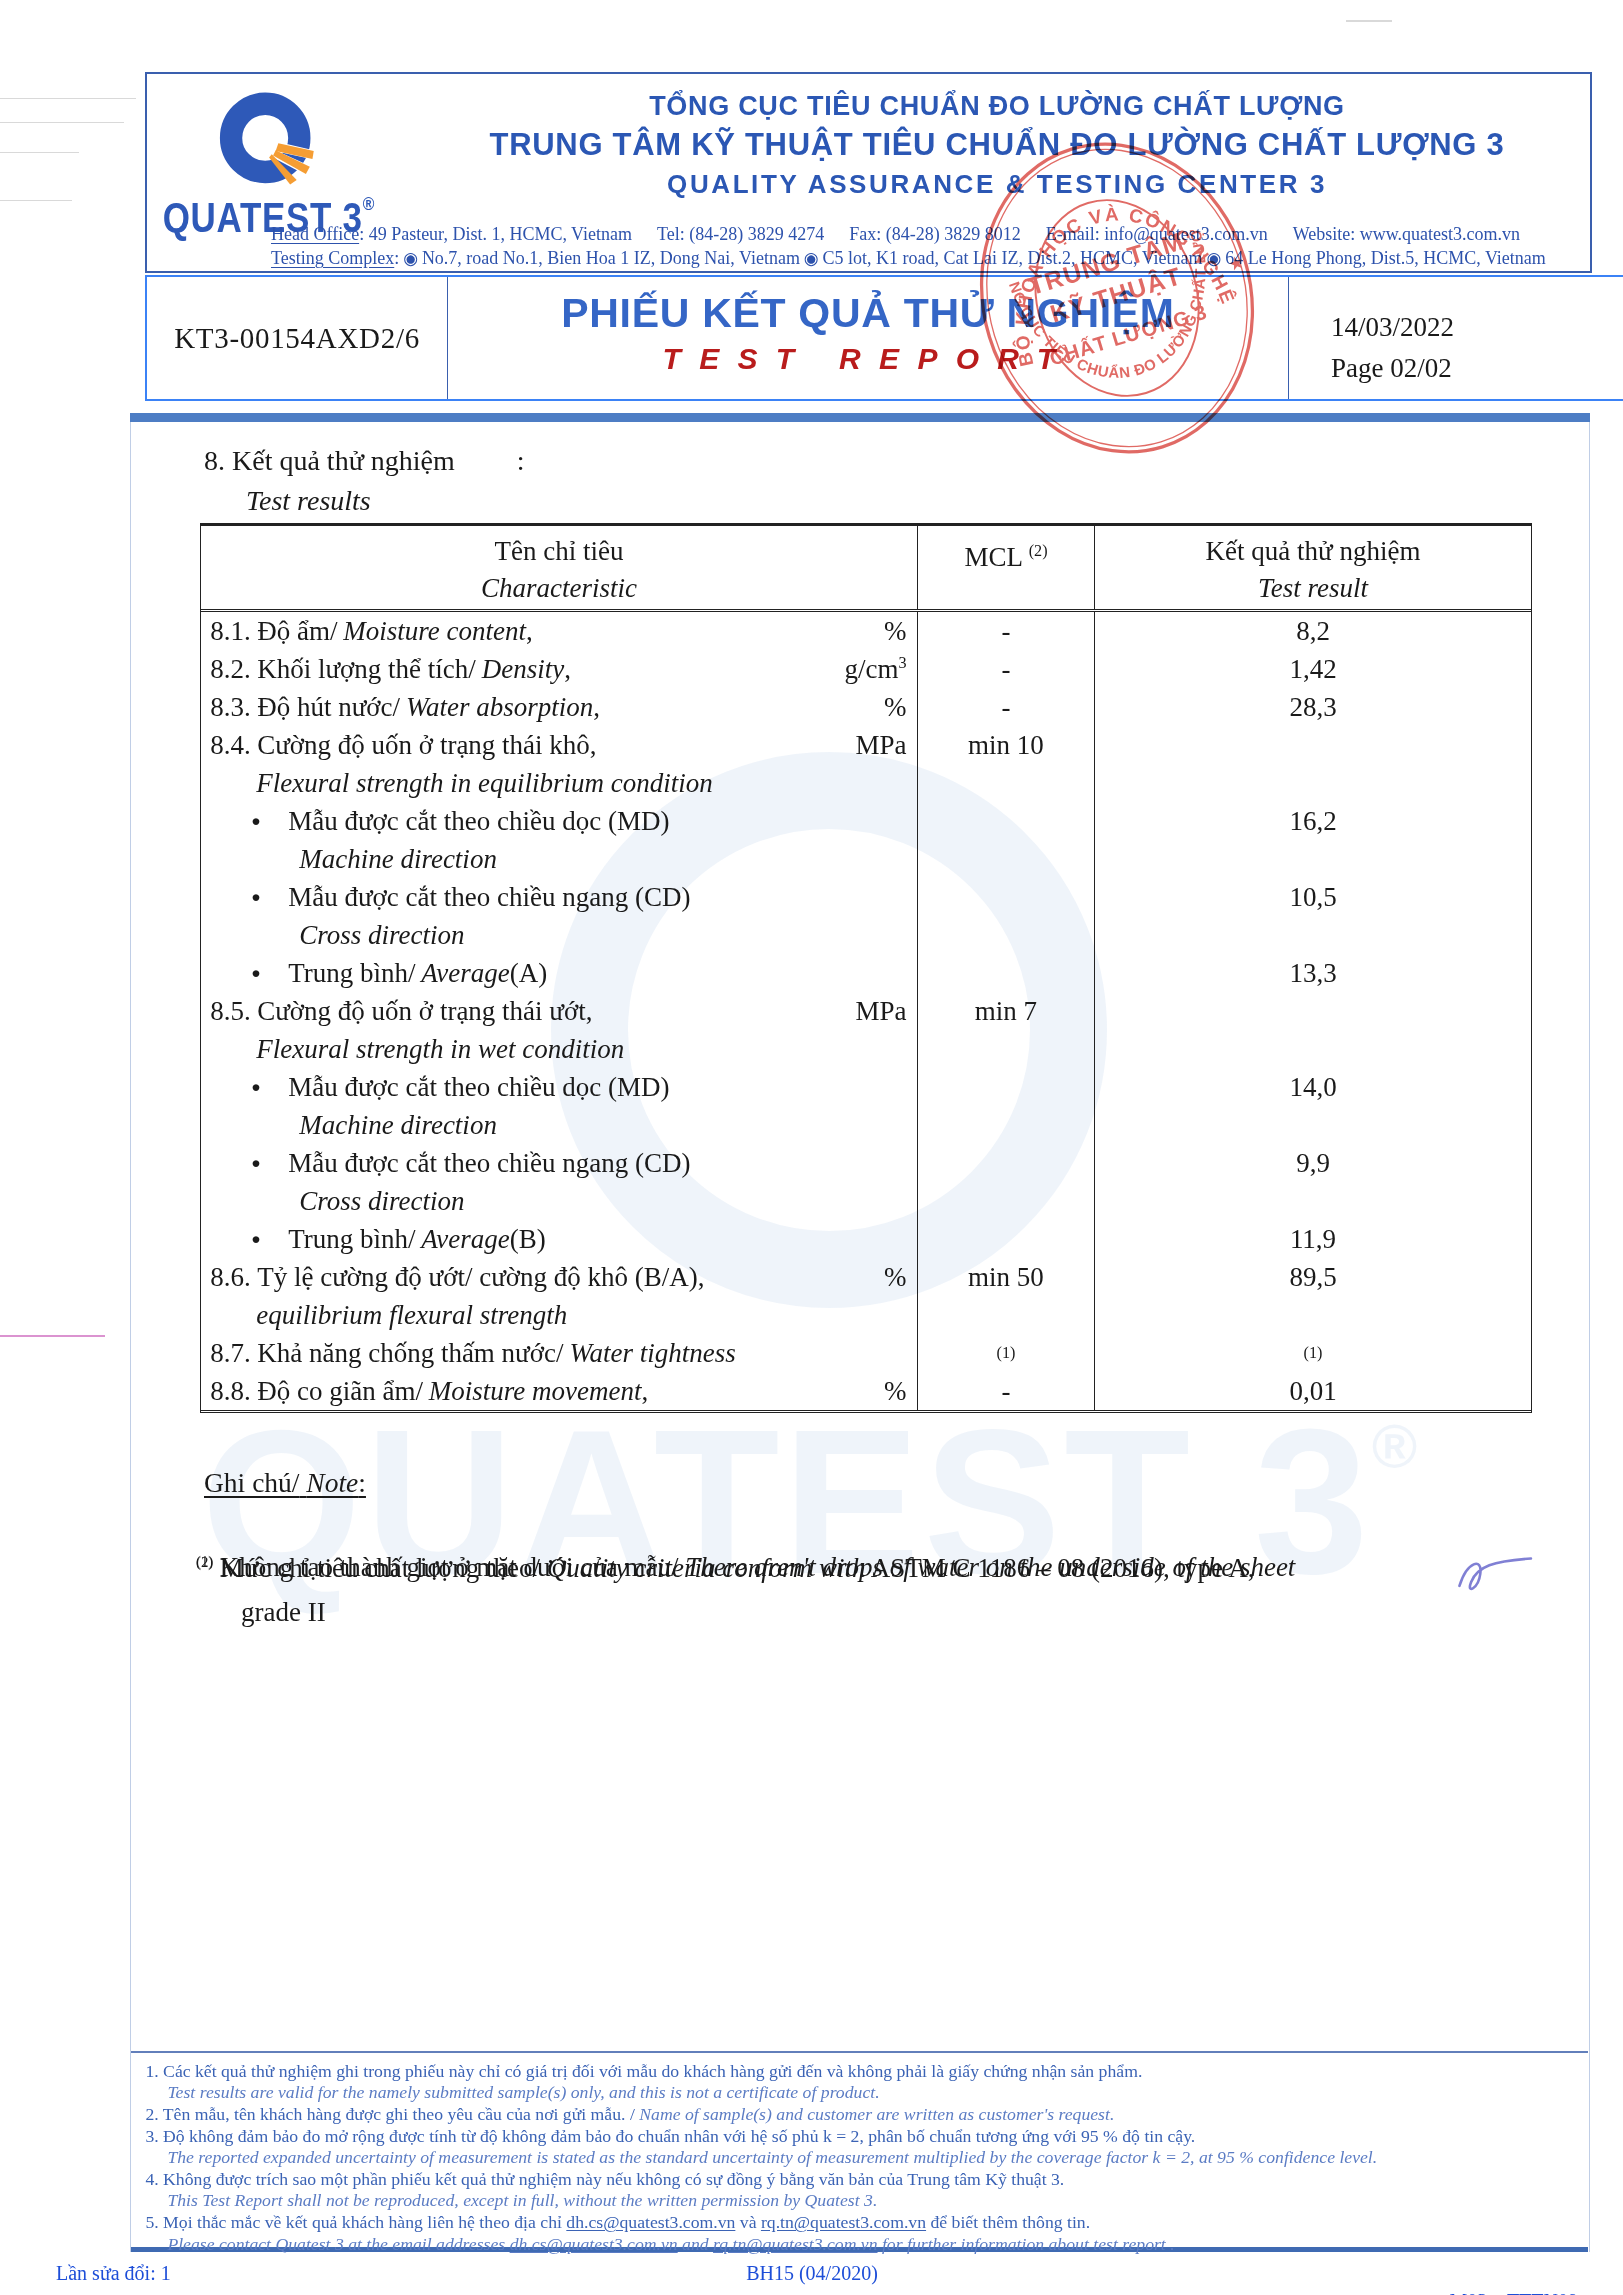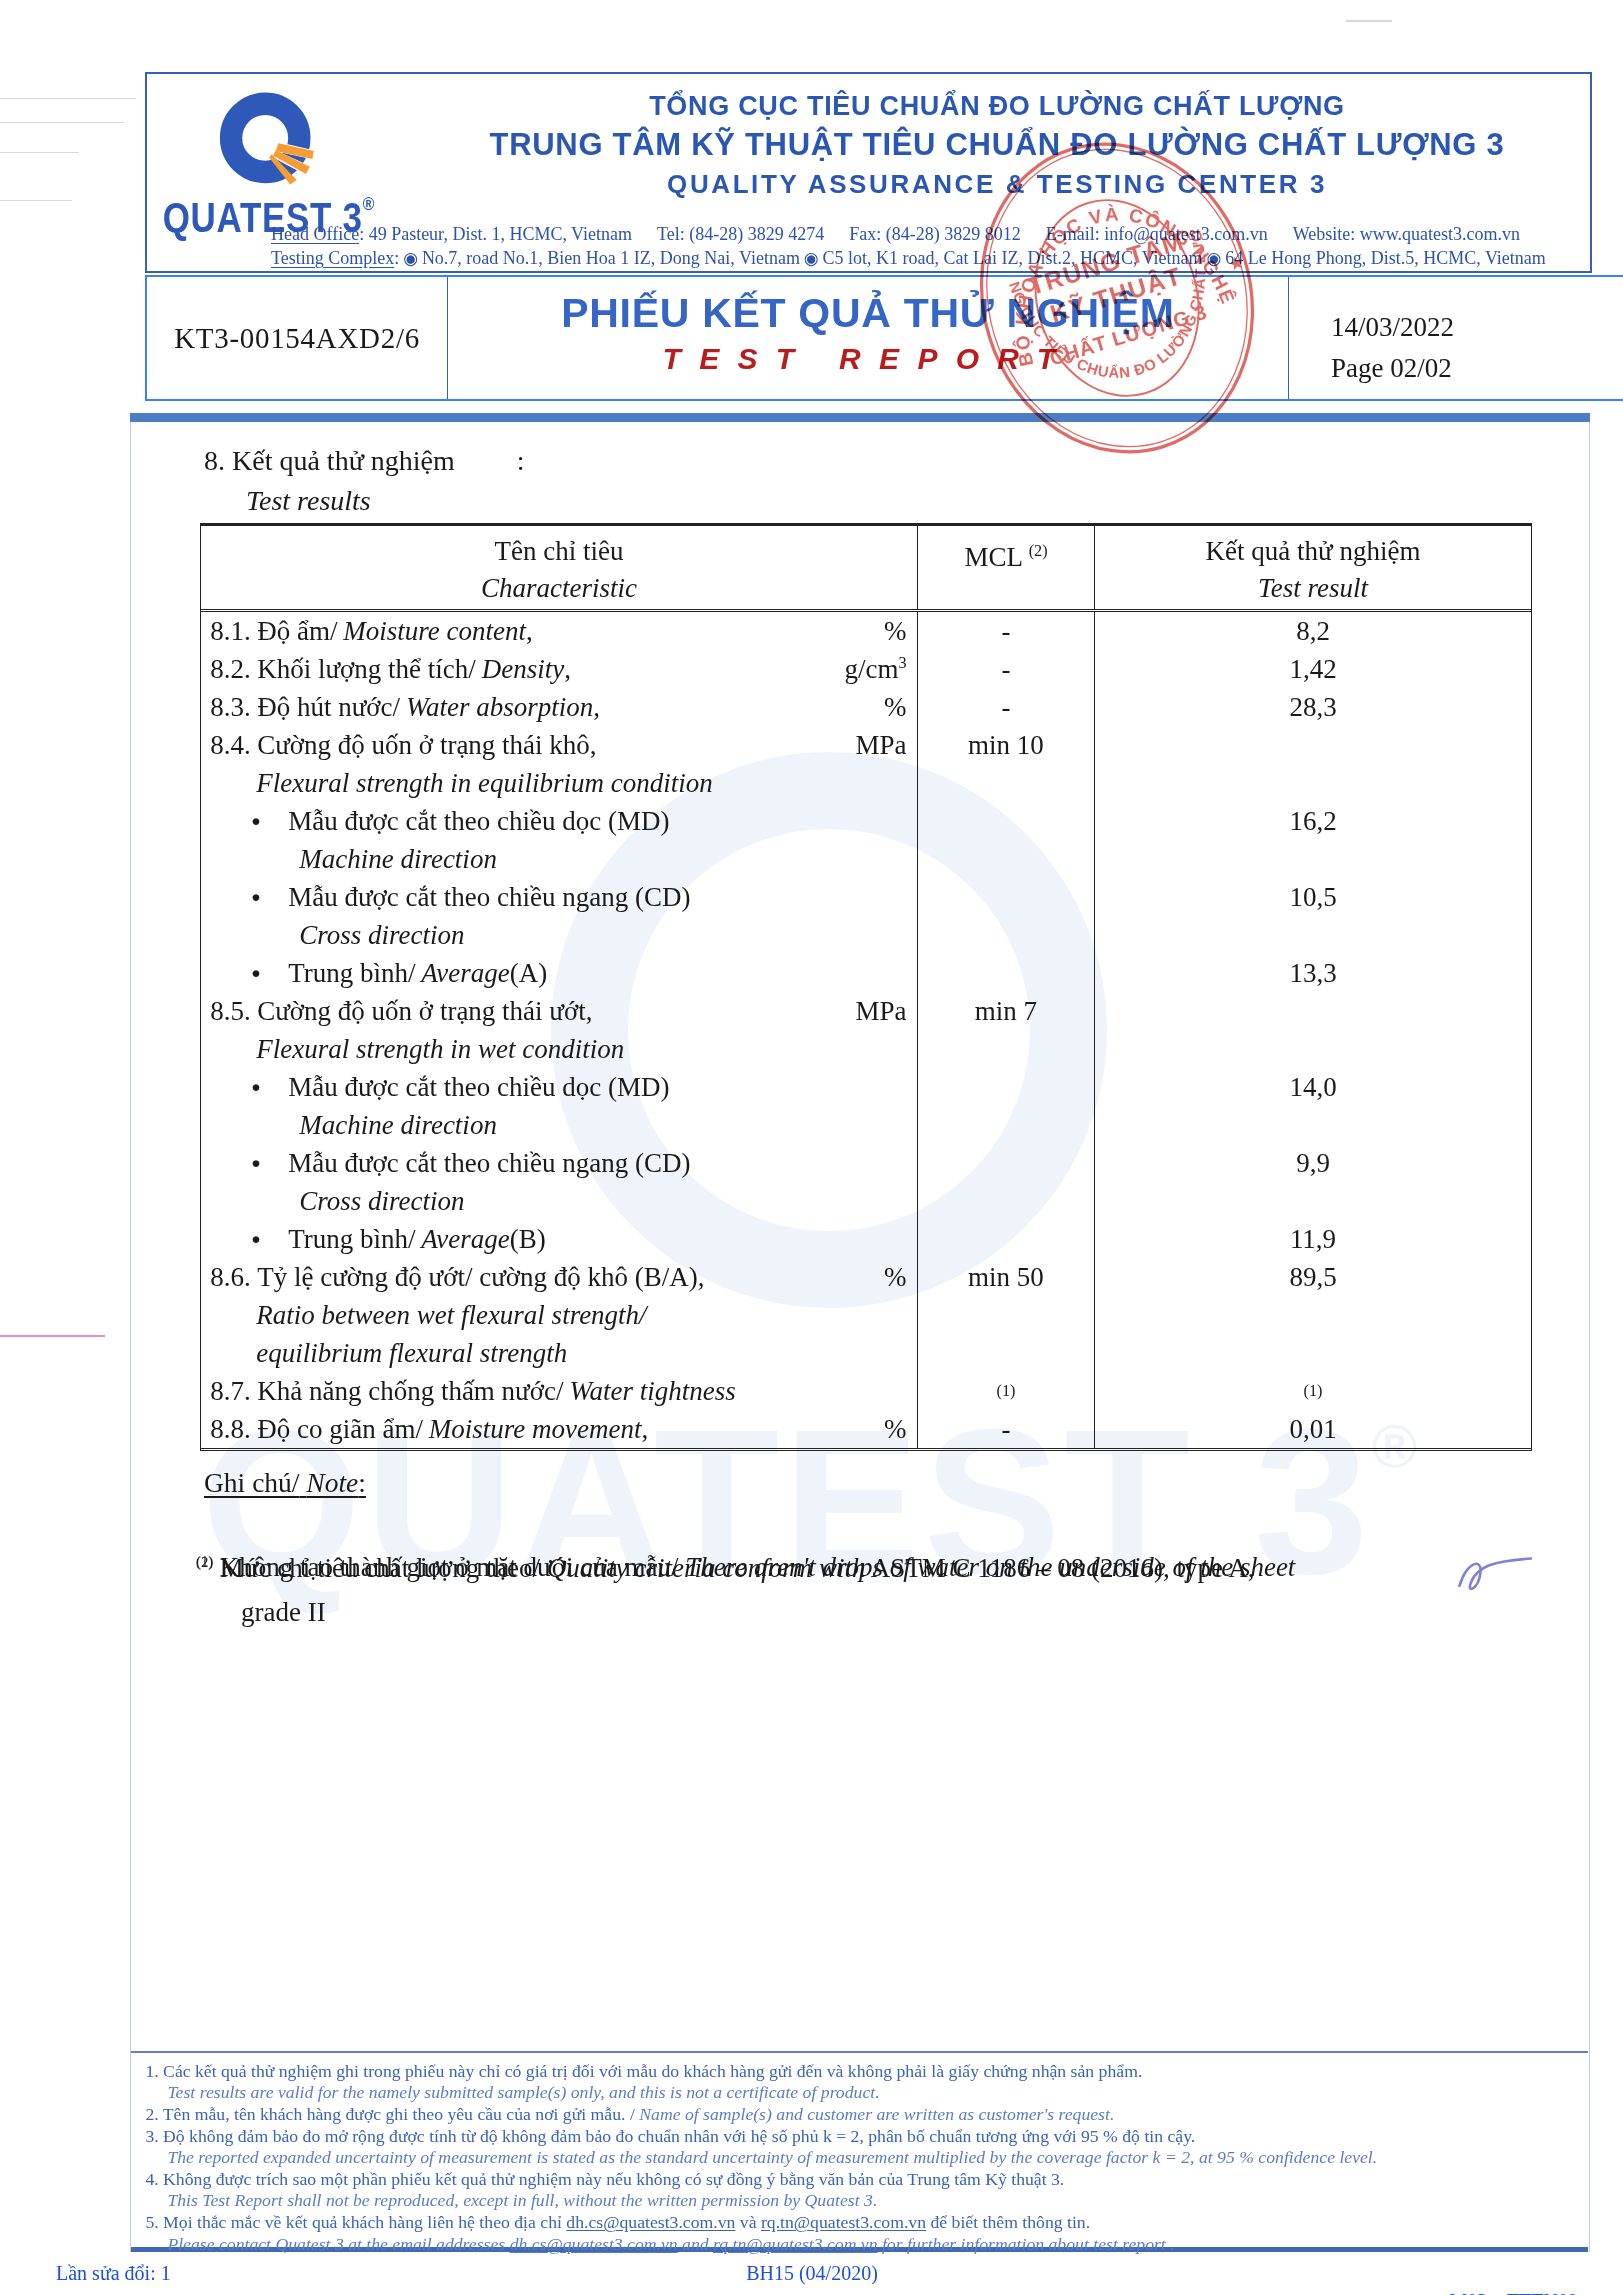--- a/index.html
+++ b/index.html
@@ -391,27 +391,20 @@
             <span class="rnum">8.6.</span>
             <span>Tỷ lệ cường độ ướt/ cường độ khô (B/A),</span>
             <span class="runit">%</span>
           </div>
           <div class="b2">
             <span>min 50</span>
           </div>
           <div class="b3">
             <span>89,5</span>
           </div>
-        </div>
-      <div class="trow">
-          <div class="b1">
-            <span class="sub1">Ratio between wet flexural strength/</span>
-          </div>
-          <div class="b2"></div>
-          <div class="b3"></div>
         </div>
       <div class="trow">
           <div class="b1">
             <span class="sub1">equilibrium flexural strength</span>
           </div>
           <div class="b2"></div>
           <div class="b3"></div>
         </div>
       <div class="trow">
           <div class="b1">

